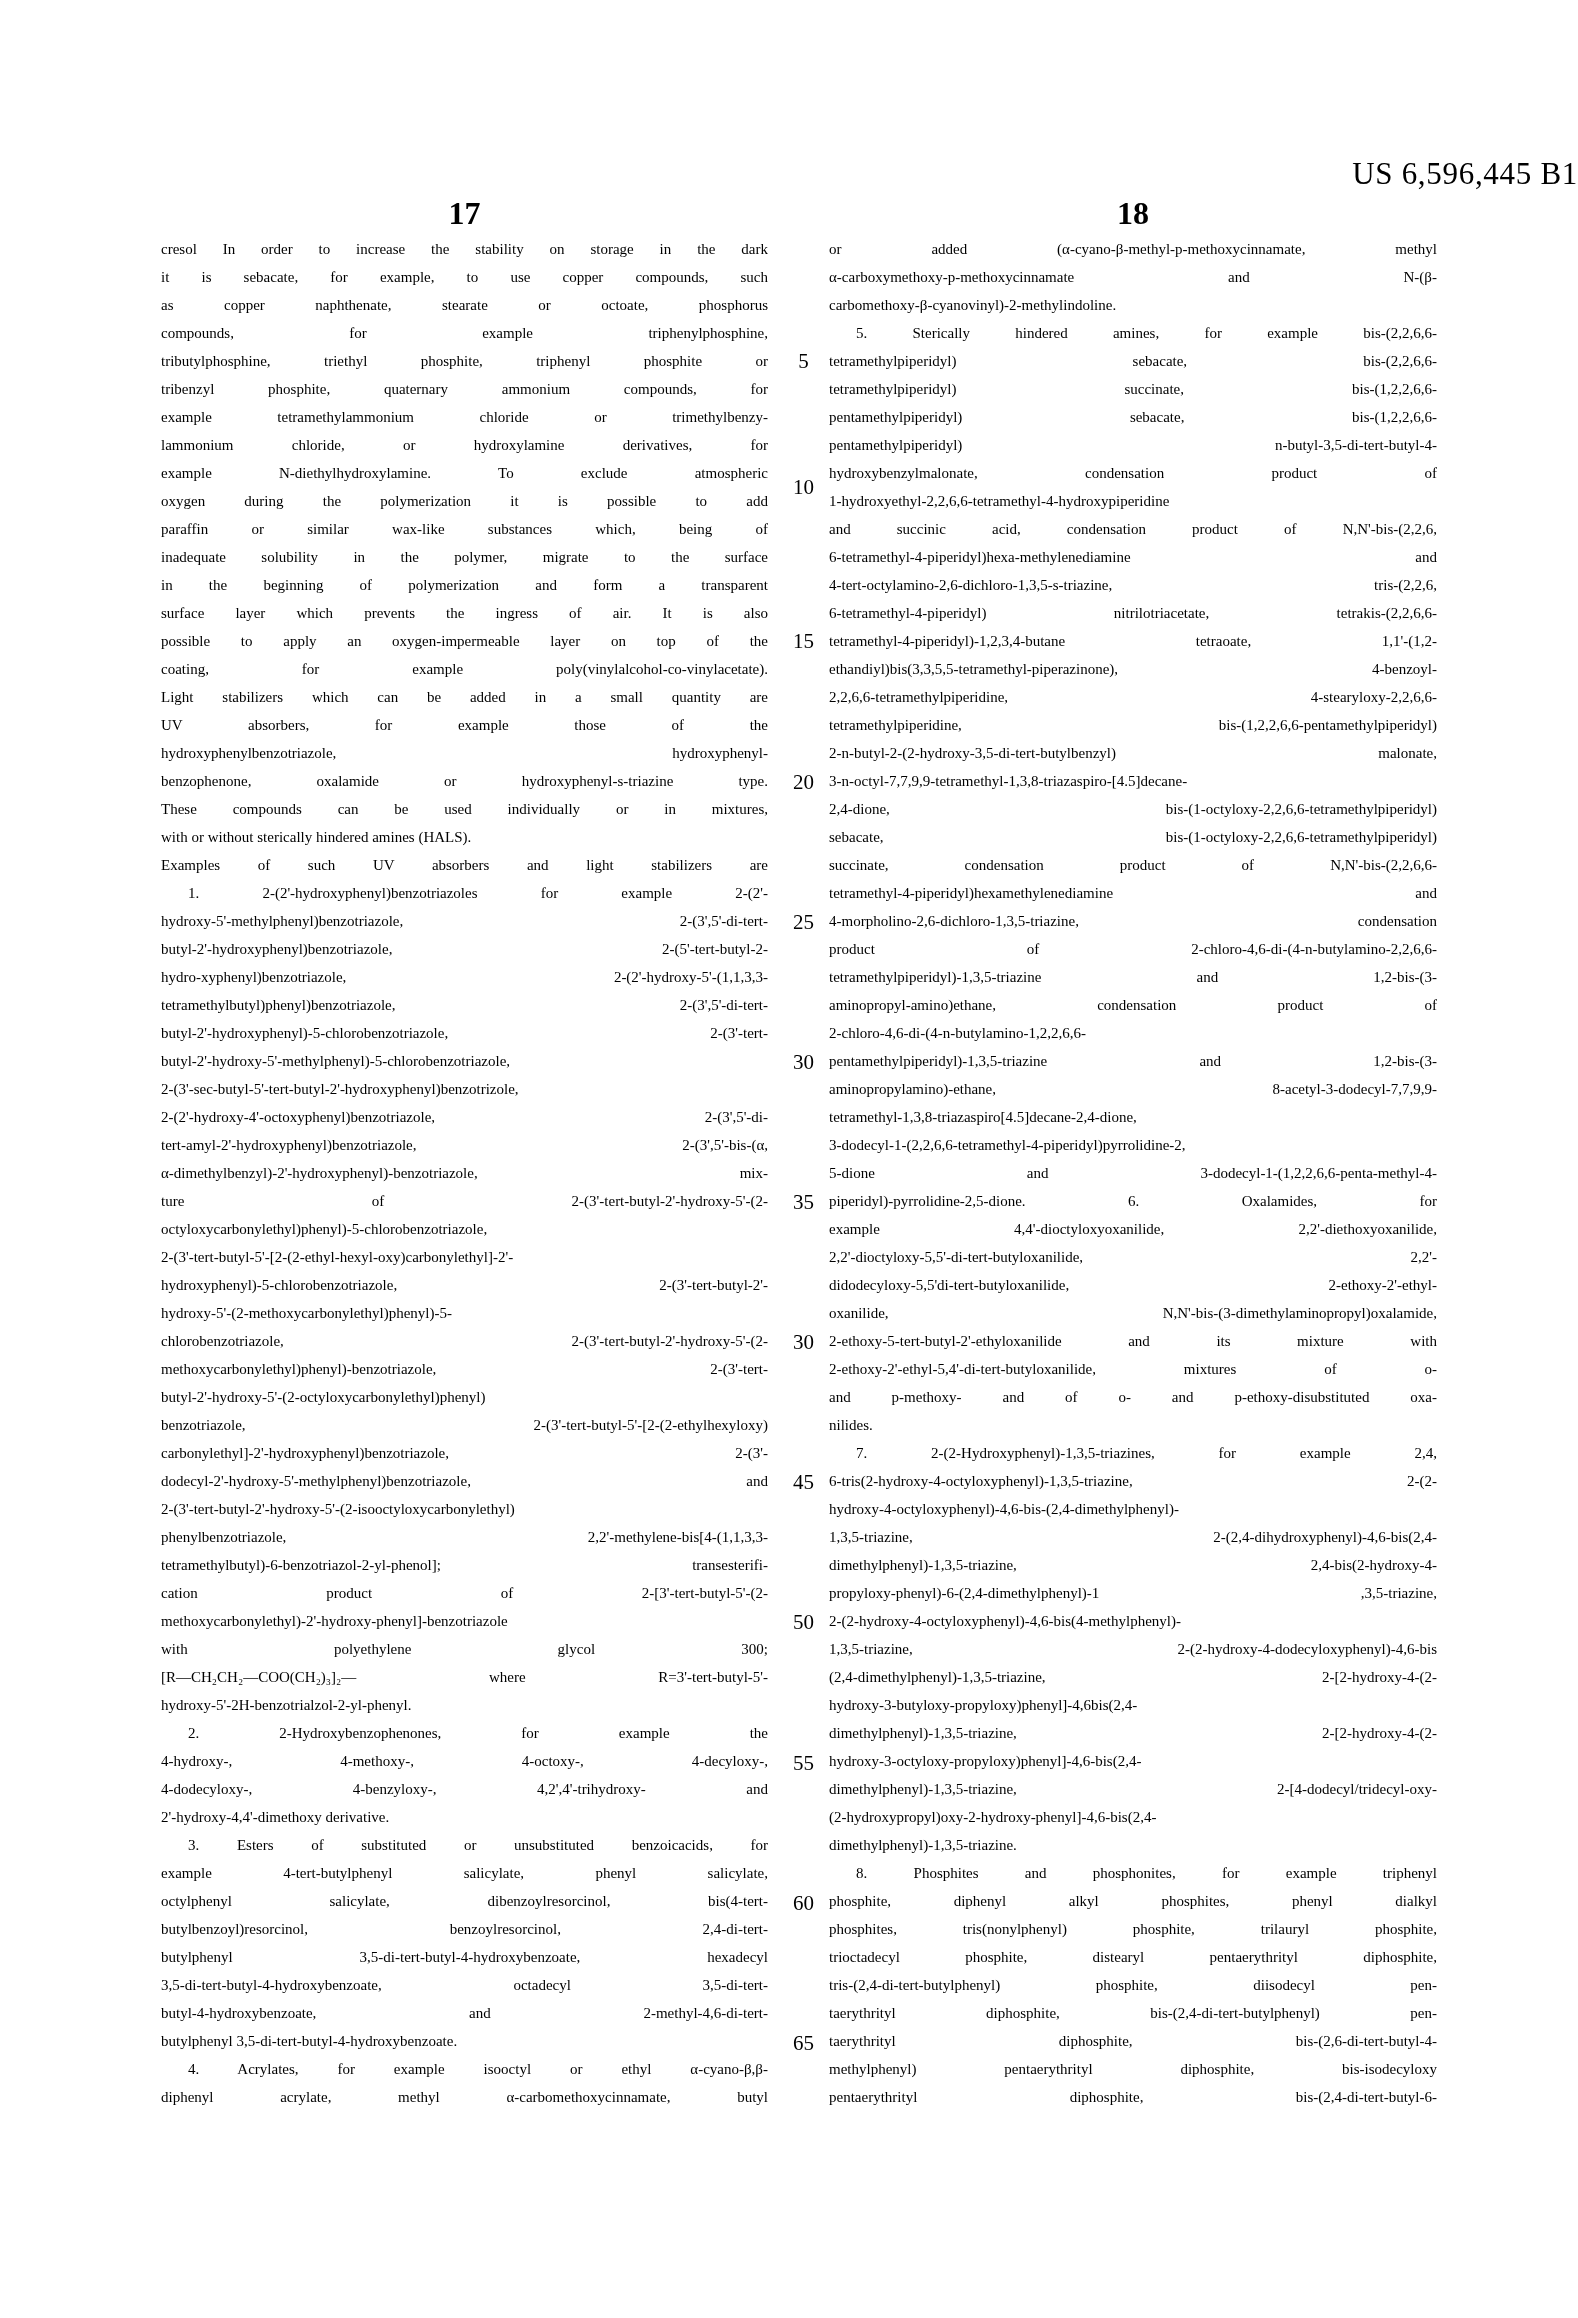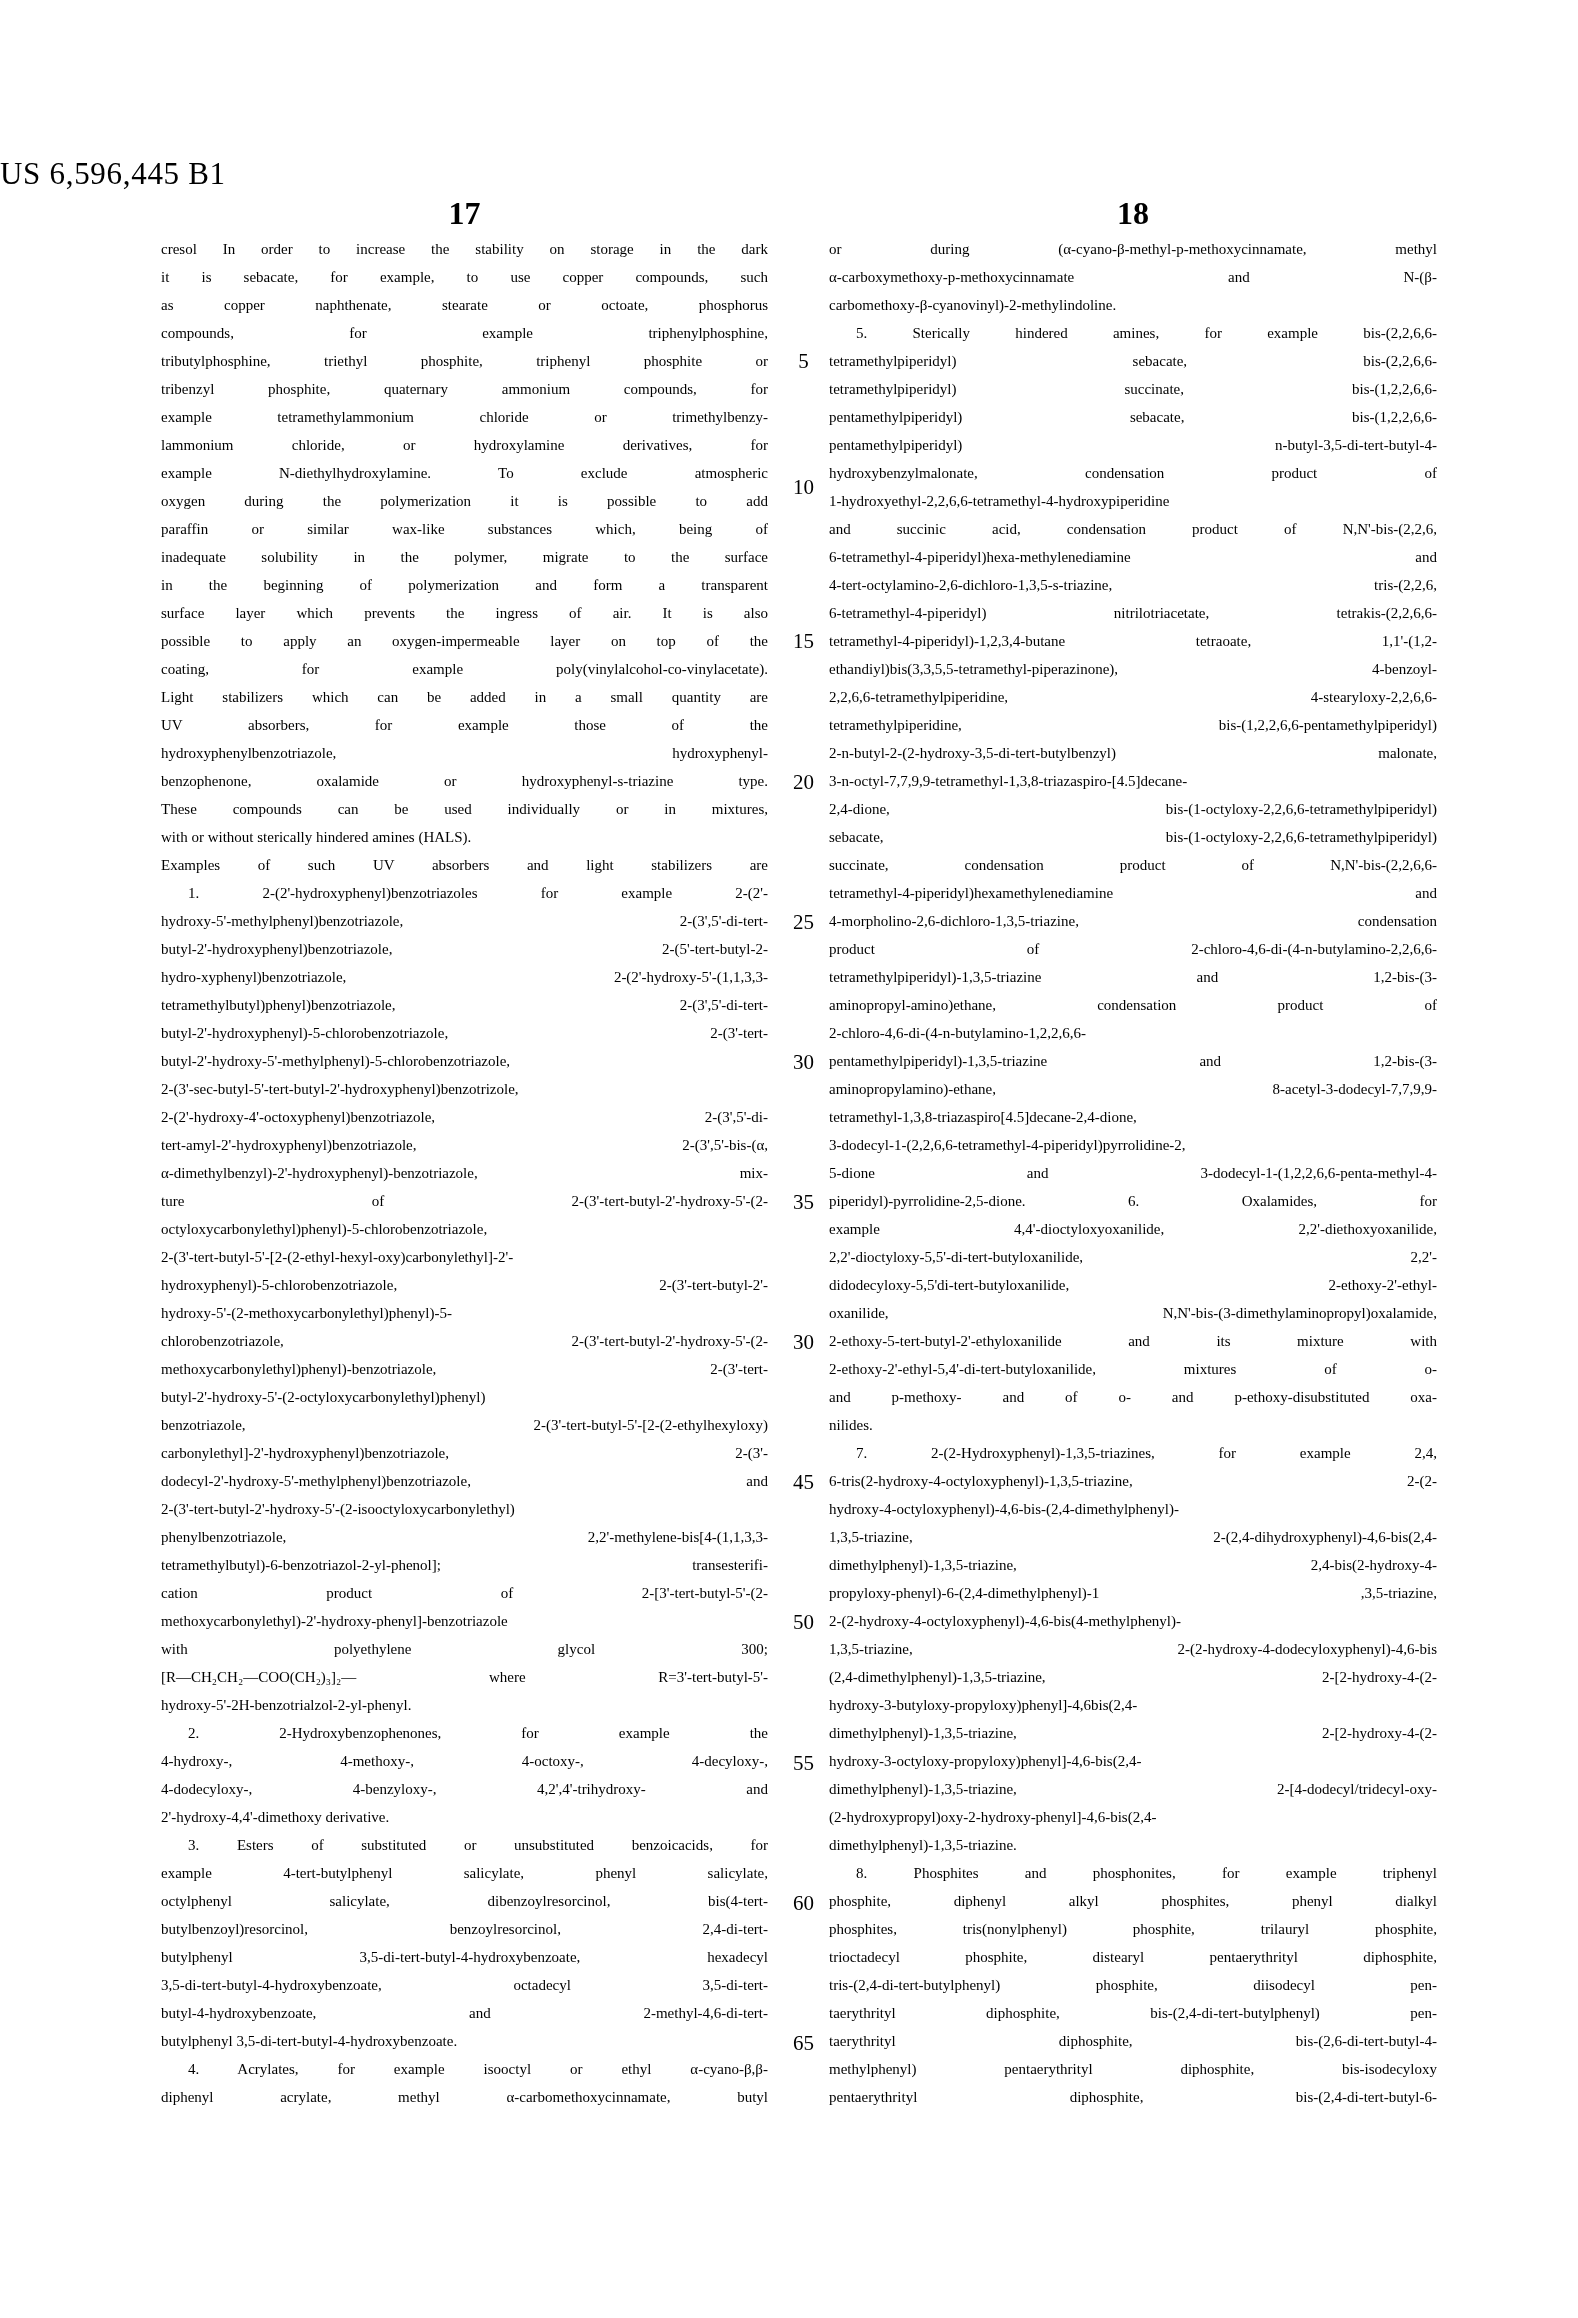--- a/index.html
+++ b/index.html
@@ -4,21 +4,21 @@
 <style>
   html, body { margin: 0; padding: 0; }
   body {
     width: 1578px; height: 2319px;
     background: #ffffff; color: #000000;
     font-family: "Liberation Serif", "DejaVu Serif", serif;
     position: relative; overflow: hidden;
   }
   .patent-number {
     position: absolute; top: 156px; left: 0; width: 100%;
-    text-align: left; font-size: 31px; letter-spacing: 0.7px;
+    text-align: right; font-size: 31px; letter-spacing: 0.7px;
   }
   .col-number {
     position: absolute; top: 195px; font-size: 32px; font-weight: bold;
     text-align: center;
   }
   #col-number-left  { left: 161px; width: 607px; }
   #col-number-right { left: 829px; width: 608px; }
   .column {
     position: absolute; top: 235px;
     font-size: 15px; line-height: 28px;
@@ -133,21 +133,21 @@
       <div class="gutter-num" style="top: 953px;">35</div>
       <div class="gutter-num" style="top: 1093px;">30</div>
       <div class="gutter-num" style="top: 1233px;">45</div>
       <div class="gutter-num" style="top: 1373px;">50</div>
       <div class="gutter-num" style="top: 1514px;">55</div>
       <div class="gutter-num" style="top: 1654px;">60</div>
       <div class="gutter-num" style="top: 1794px;">65</div>
     </div>
 
   <div class="column" id="right-column">
-      <div class="line spread">or during (α-cyano-β-methyl-p-methoxycinnamate, methyl</div>
+      <div class="line spread">or added (α-cyano-β-methyl-p-methoxycinnamate, methyl</div>
       <div class="line spread">α-carboxymethoxy-p-methoxycinnamate and N-(β-</div>
       <div class="line flush">carbomethoxy-β-cyanovinyl)-2-methylindoline.</div>
       <div class="line indent">5. Sterically hindered amines, for example bis-(2,2,6,6-</div>
       <div class="line spread">tetramethylpiperidyl) sebacate, bis-(2,2,6,6-</div>
       <div class="line spread">tetramethylpiperidyl) succinate, bis-(1,2,2,6,6-</div>
       <div class="line spread">pentamethylpiperidyl) sebacate, bis-(1,2,2,6,6-</div>
       <div class="line spread">pentamethylpiperidyl) n-butyl-3,5-di-tert-butyl-4-</div>
       <div class="line spread">hydroxybenzylmalonate, condensation product of</div>
       <div class="line spread">1-hydroxyethyl-2,2,6,6-tetramethyl-4-hydroxypiperidine</div>
       <div class="line">and succinic acid, condensation product of N,N'-bis-(2,2,6,</div>

